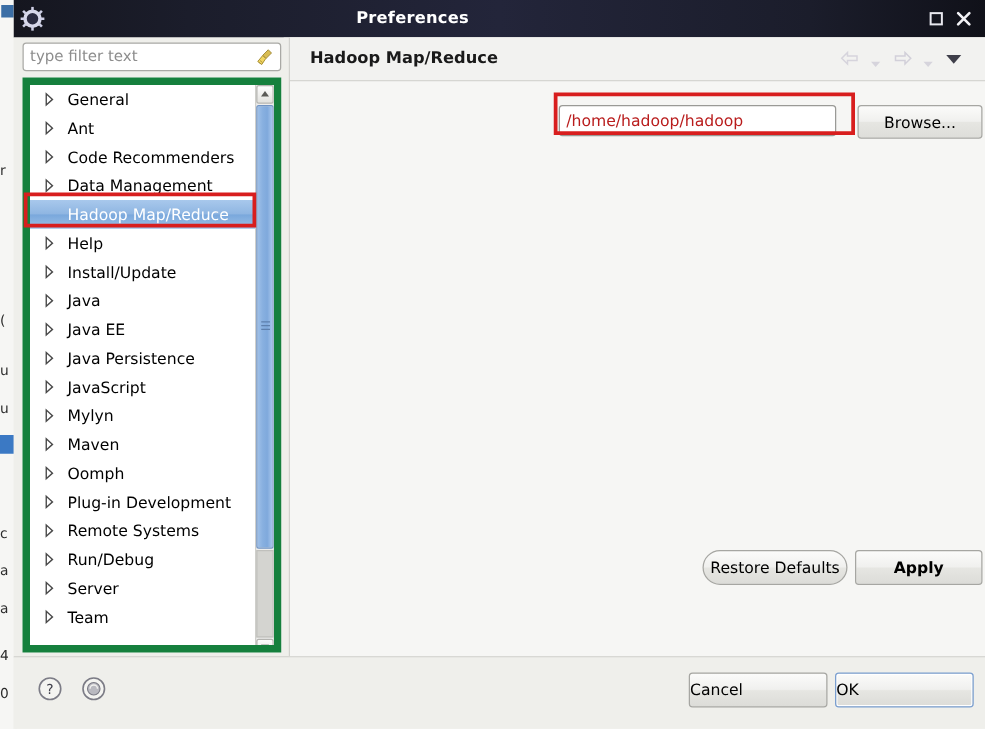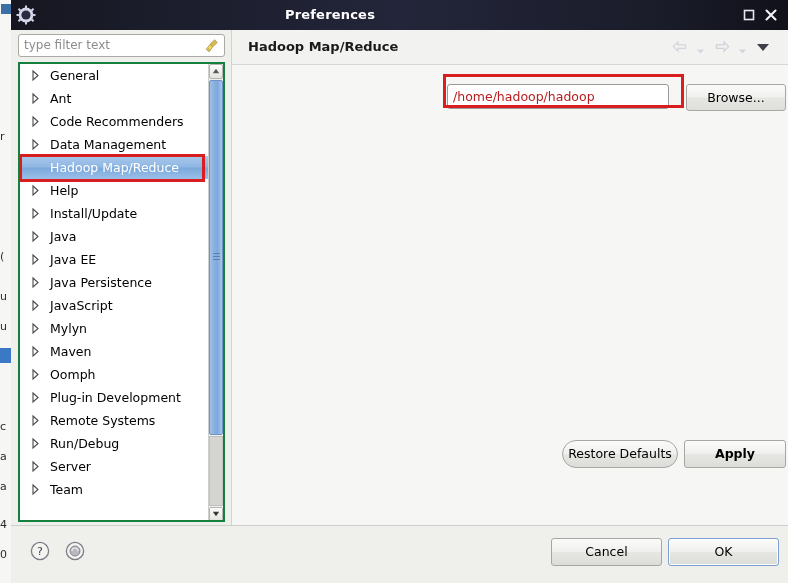--- a/index.html
+++ b/index.html
@@ -136,21 +136,21 @@
     right: 4px; top: 3px;
     width: 16px; height: 16px;
   }
 
   
   #tree-box {
     position: absolute;
     left: 7px; top: 32px;
     width: 207px; height: 460px;
     background: #ffffff;
-    border: 2px solid #15803d;
+    border: 6px solid #15803d;
     box-sizing: border-box;
     overflow: hidden;
   }
   #tree-list {
     position: absolute;
     left: 0; top: 0;
     width: 190px;
     height: 458px;
   }
   .tree-row {
@@ -362,21 +362,21 @@
     top: 14px;
     width: 22px; height: 22px;
   }
   #help-icon { left: 18px; }
   #about-icon { left: 53px; }
   .footer-btn {
     position: absolute;
     top: 12px;
     height: 28px;
     line-height: 26px;
-    text-align: center;
+    text-align: left;
     font-size: 12.5px;
     background: linear-gradient(to bottom, #fbfbfa 0%, #f0f0ee 48%, #e6e6e2 52%, #dcdcd8 100%);
     border: 1px solid #a6a6a2;
     border-radius: 3px;
     box-sizing: border-box;
     color: #000000;
   }
   #cancel-btn { left: 540px; width: 111px; }
   #ok-btn {
     left: 657px; width: 111px;

